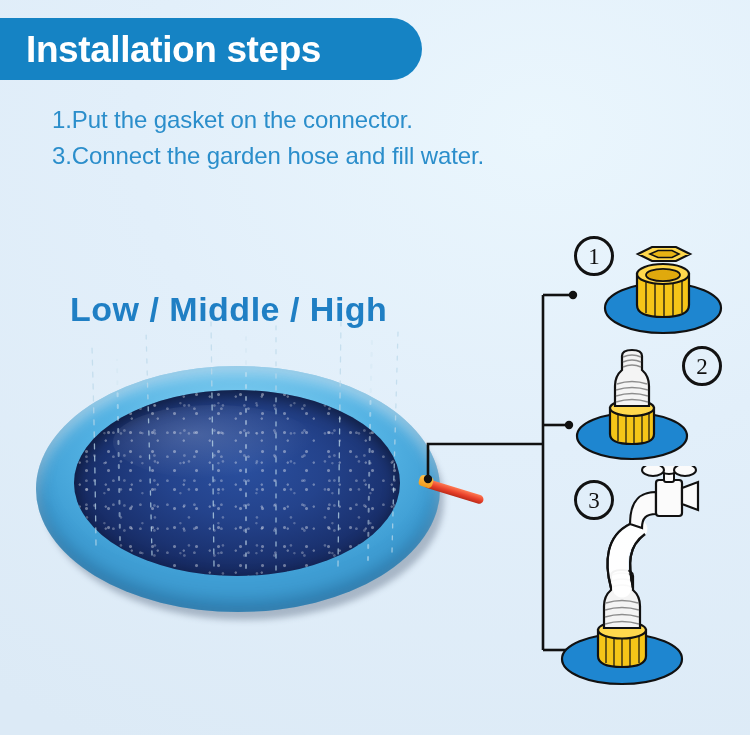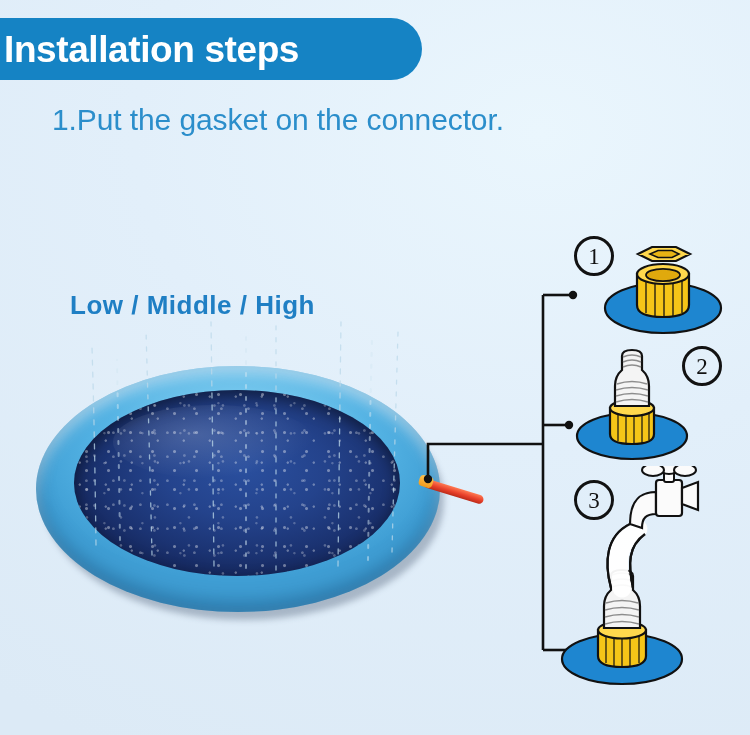--- a/index.html
+++ b/index.html
@@ -29,51 +29,51 @@
     left: -30px;
     top: 18px;
     width: 452px;
     height: 62px;
     background: #1583c4;
     border-radius: 0 34px 34px 0;
     display: flex;
     align-items: center;
   }
   .title-text {
-    margin-left: 34px;
+    margin-left: 56px;
     color: #ffffff;
     font-size: 37px;
     font-weight: bold;
     letter-spacing: -0.4px;
     line-height: 1;
     white-space: nowrap;
   }
 
   
   .steps {
     position: absolute;
     left: 52px;
     top: 102px;
     width: 640px;
   }
   .step-line {
     color: #2b8ecb;
-    font-size: 30px;
+    font-size: 24px;
     line-height: 36px;
     white-space: nowrap;
     letter-spacing: -0.1px;
   }
 
   
   .levels {
     position: absolute;
     left: 70px;
     top: 290px;
     color: #1f7fc4;
-    font-size: 26px;
+    font-size: 34px;
     font-weight: bold;
     letter-spacing: 0.5px;
     white-space: nowrap;
   }
 
   
   .pool-wrap {
     position: absolute;
     left: 36px;
     top: 366px;
@@ -209,20 +209,21 @@
 <body>
 
 <div id="page">
 
   <div class="title-banner">
     <div class="title-text">Installation steps</div>
   </div>
 
   <div class="steps">
     <div class="step-line">1.Put the gasket on the connector.</div>
+    <div class="step-line">3.Connect the garden hose and fill water.</div>
   </div>
 
   <div class="levels">Low  /  Middle  /  High</div>
 
   <div class="pool-wrap">
     <div class="pool-shadow"></div>
     <div class="pool-rim">
       <div class="pool-inner">
         <div class="pool-texture"></div>
         <div class="pool-sheen"></div>

